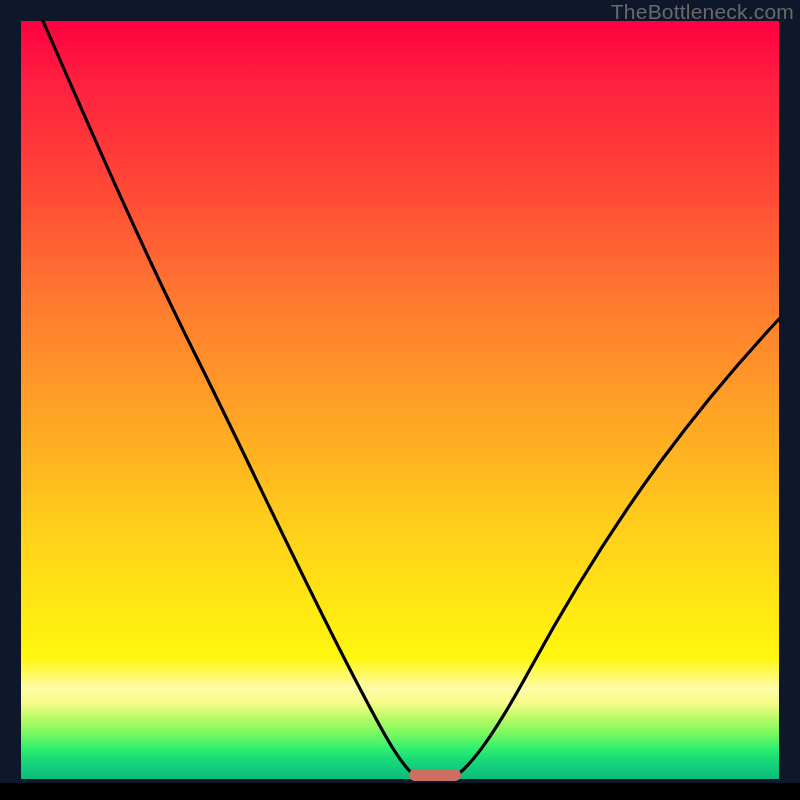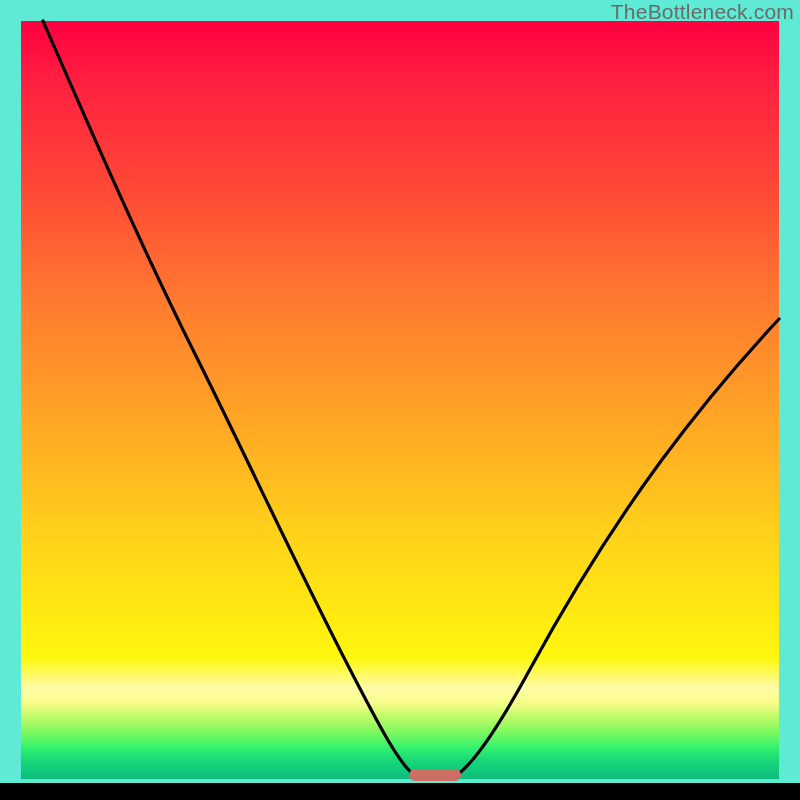--- a/index.html
+++ b/index.html
@@ -7,21 +7,21 @@
     padding: 0;
     width: 800px;
     height: 800px;
     background: #000;
     overflow: hidden;
   }
   .frame {
     position: relative;
     width: 800px;
     height: 783px;
-    background: #5eead4;
+    background: #0f172a;
   }
   .plot-area {
     position: absolute;
     left: 21px;
     top: 21px;
     width: 758px;
     height: 758px;
     
     background: linear-gradient(to bottom,
       #ff0040 0%,

